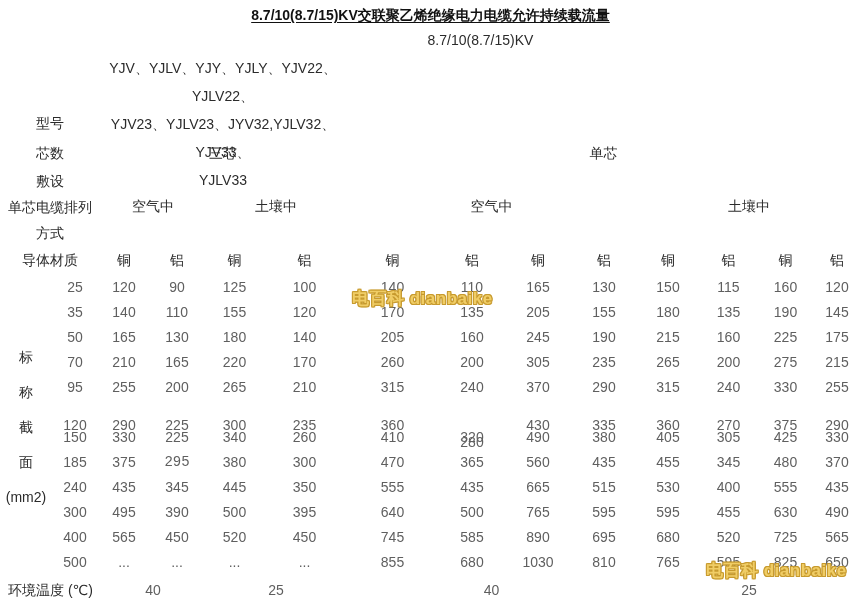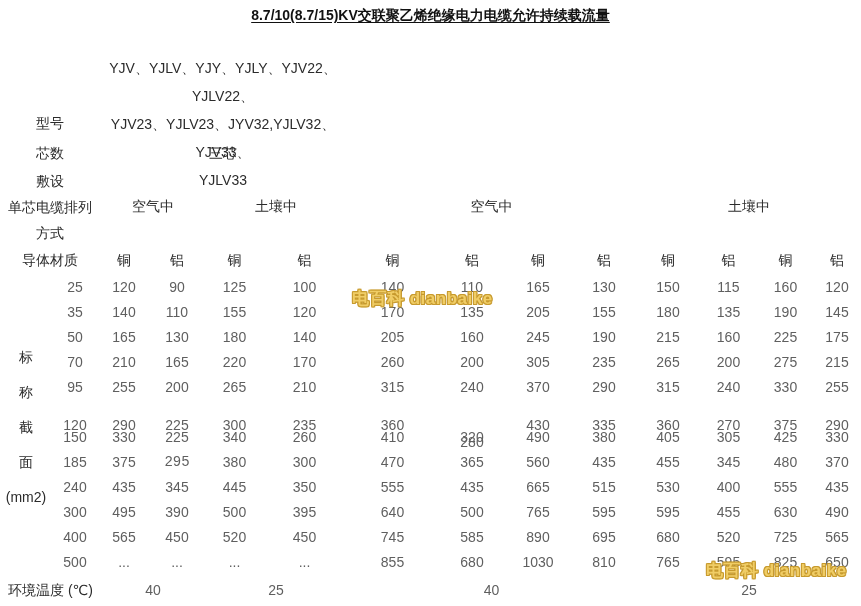--- a/index.html
+++ b/index.html
@@ -63,32 +63,34 @@
 </head>
 <body>
 
 <div class="page">
 
   <div class="title-row">
     <div class="t">8.7/10(8.7/15)KV交联聚乙烯绝缘电力电缆允许持续载流量</div>
   </div>
 
   <div class="row r-voltage">
+    <div class="cell lbl sp-all">8.7/10(8.7/15)KV</div>
   </div>
 
   <div class="row r-model">
     <div class="cell lbl sp-label">型号</div>
     <div class="cell lbl sp-three pre multiline" id="model-three">YJV、YJLV、YJY、YJLY、YJV22、YJLV22、
 YJV23、YJLV23、JYV32,YJLV32、YJV33、
 YJLV33</div>
   </div>
 
   <div class="row r-cores">
     <div class="cell lbl sp-label">芯数</div>
     <div class="cell lbl sp-three">三芯</div>
+    <div class="cell lbl sp-single">单芯</div>
   </div>
 
   <div class="row r-laying">
     <div class="cell lbl sp-label pre laying-lines" id="laying-label">敷设
 单芯电缆排列
 方式</div>
     <div class="cell lbl sp-air3">空气中</div>
     <div class="cell lbl sp-soil3">土壤中</div>
     <div class="cell lbl sp-air1">空气中</div>
     <div class="cell lbl sp-soil1">土壤中</div>

